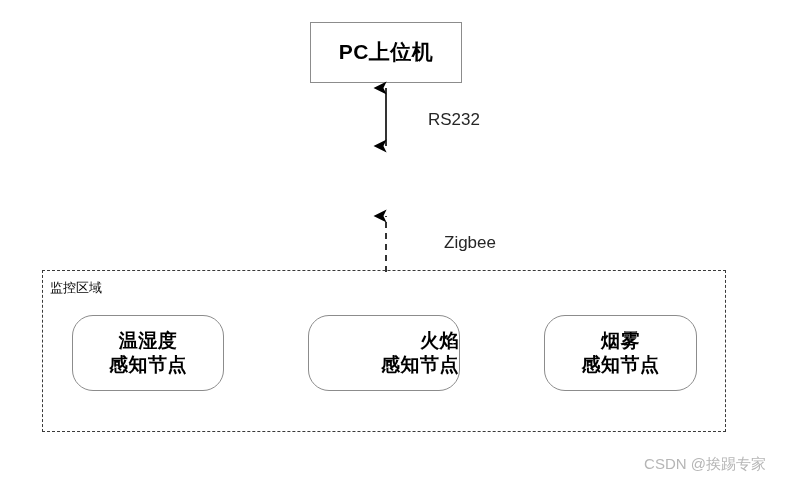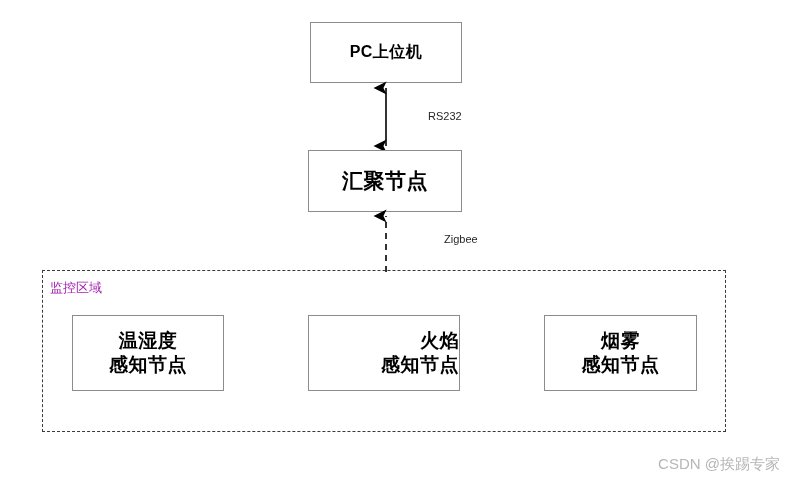--- a/index.html
+++ b/index.html
@@ -37,34 +37,35 @@
   .node .line {
     display: block;
     white-space: nowrap;
   }
 
   #node-pc {
     left: 310px;
     top: 22px;
     width: 152px;
     height: 61px;
-    font-size: 16px;
+    font-size: 21px;
   }
   #node-sink {
     left: 308px;
     top: 150px;
     width: 154px;
     height: 62px;
     font-size: 21px;
   }
 
   .sensor-node {
     top: 315px;
     height: 76px;
     font-size: 19px;
+    border-radius: 21px;
   }
   #node-temp-humidity { left: 72px;  width: 152px; }
   #node-flame         { left: 308px; width: 152px; align-items: flex-end; }
   #node-smoke         { left: 544px; width: 153px; justify-content: center; }
 
   
   #monitor-area {
     position: absolute;
     left: 42px;
     top: 270px;
@@ -72,21 +73,21 @@
     height: 162px;
     box-sizing: border-box;
     border: 1.5px dashed #3a3a3a;
     background: transparent;
   }
   #monitor-area-label {
     position: absolute;
     left: 50px;
     top: 279px;
     font-size: 13px;
-    color: #a21caf;
+    color: #000000;
     white-space: nowrap;
   }
 
   
   .connector {
     position: absolute;
   }
   #conn-rs232 {
     left: 370px;
     top: 80px;
@@ -95,31 +96,31 @@
   }
   #conn-zigbee {
     left: 370px;
     top: 208px;
     width: 32px;
     height: 68px;
   }
 
   .conn-label {
     position: absolute;
-    font-size: 11px;
+    font-size: 17px;
     color: #262626;
     white-space: nowrap;
   }
   #label-rs232  { left: 428px; top: 110px; }
   #label-zigbee { left: 444px; top: 233px; text-align: right; }
 
   
   #watermark {
     position: absolute;
-    right: 14px;
+    right: 28px;
     bottom: 8px;
     font-size: 15px;
     color: #b6b6b6;
     white-space: nowrap;
     user-select: none;
   }
 </style>
 </head>
 <body>
 
@@ -135,23 +136,20 @@
         <path d="M4.5,0.4 L8.6,8.6 L4.5,6.6 L0.4,8.6 Z" fill="#000000"></path>
       </marker>
       <marker id="arrow-down-solid" markerWidth="9" markerHeight="9" refX="4.5" refY="8.2" orient="auto">
         <path d="M4.5,0.4 L8.6,8.6 L4.5,6.6 L0.4,8.6 Z" fill="#000000"></path>
       </marker>
     </defs>
     <line x1="16" y1="66" x2="16" y2="8" stroke="#000000" stroke-width="1.6" marker-end="url(#arrow-up-solid)" marker-start="url(#arrow-down-solid)"></line>
   </svg>
   <div id="label-rs232" class="conn-label">RS232</div>
 
-  <div id="node-sink" class="node">
-    <span class="line">汇聚节点</span>
-  </div>
 
   <svg id="conn-zigbee" class="connector" viewBox="0 0 32 68" width="32" height="68" xmlns="http://www.w3.org/2000/svg">
     <defs>
       <marker id="arrow-up-dashed" markerWidth="9" markerHeight="9" refX="4.5" refY="8.2" orient="auto">
         <path d="M4.5,0.4 L8.6,8.6 L4.5,6.6 L0.4,8.6 Z" fill="#000000"></path>
       </marker>
     </defs>
     <line x1="16" y1="64" x2="16" y2="8" stroke="#000000" stroke-width="1.6" stroke-dasharray="6,5" marker-end="url(#arrow-up-dashed)"></line>
   </svg>
   <div id="label-zigbee" class="conn-label">Zigbee</div>

